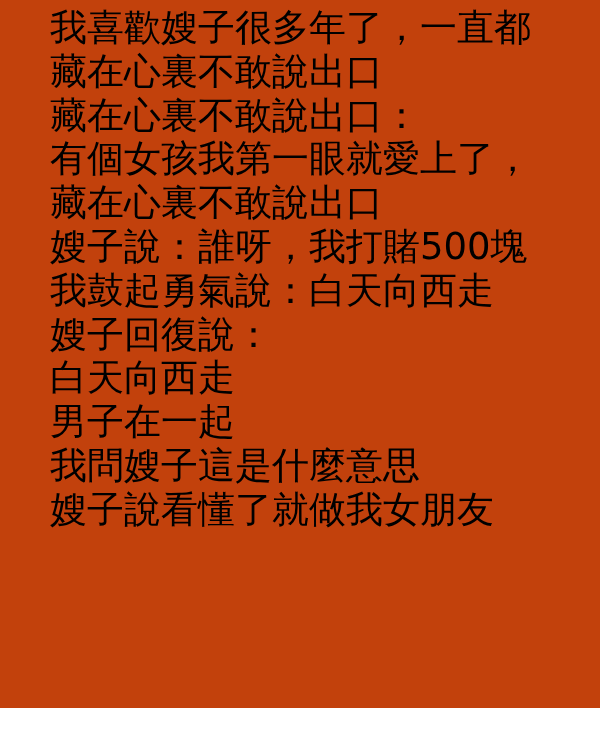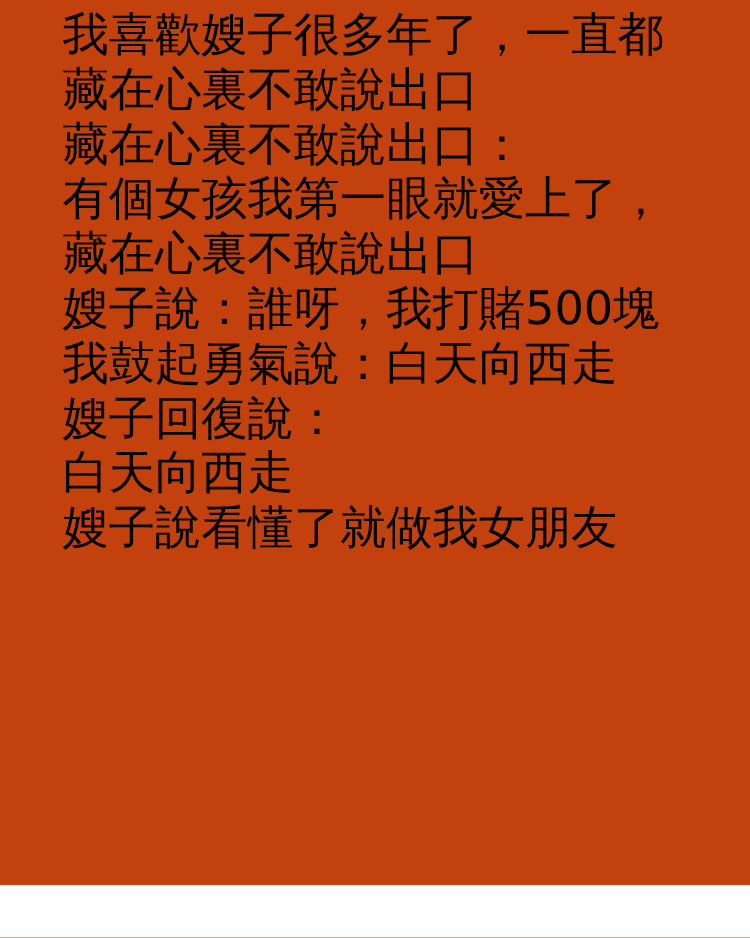--- a/index.html
+++ b/index.html
@@ -37,15 +37,17 @@
   <div class="text-block">
     <div class="text-line">我喜歡嫂子很多年了，一直都</div>
     <div class="text-line">藏在心裏不敢說出口</div>
     <div class="text-line">藏在心裏不敢說出口：</div>
     <div class="text-line">有個女孩我第一眼就愛上了，</div>
     <div class="text-line">藏在心裏不敢說出口</div>
     <div class="text-line">嫂子說：誰呀，我打賭500塊</div>
     <div class="text-line">我鼓起勇氣說：白天向西走</div>
     <div class="text-line">嫂子回復說：</div>
     <div class="text-line">白天向西走</div>
+    <div class="text-line">男子在一起</div>
+    <div class="text-line">我問嫂子這是什麼意思</div>
     <div class="text-line">嫂子說看懂了就做我女朋友</div>
   </div>
 </div>
 
 </body></html>

